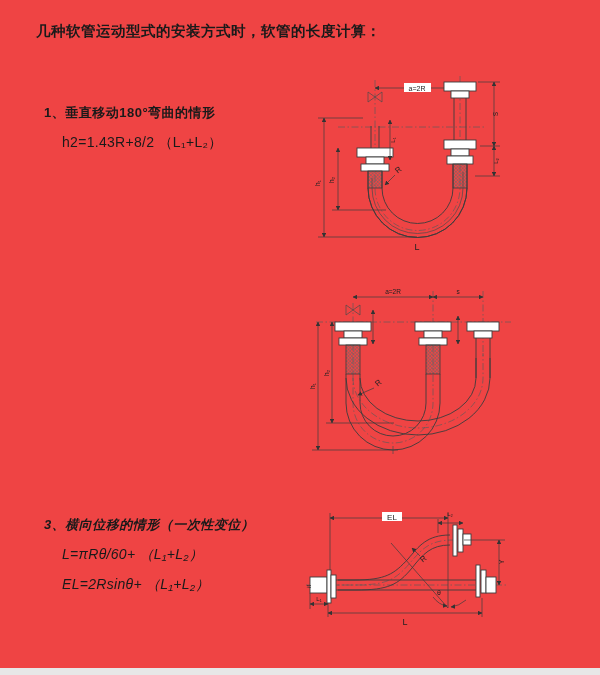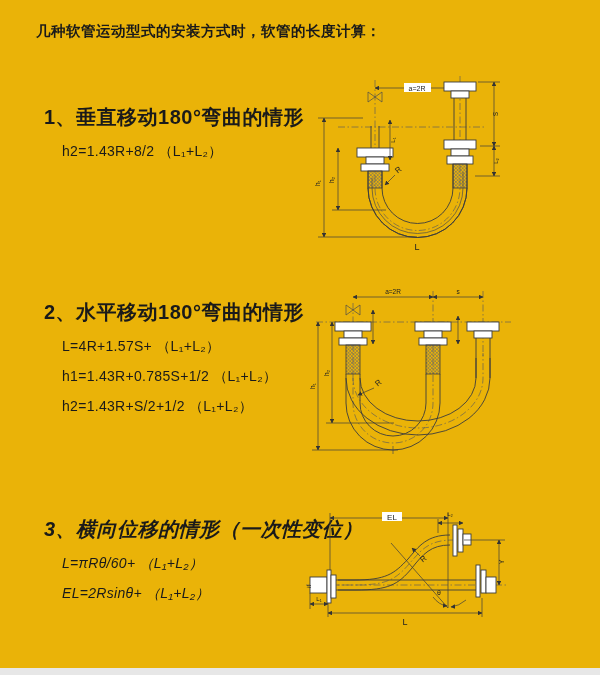--- a/index.html
+++ b/index.html
@@ -1,20 +1,20 @@
 <!DOCTYPE html>
 <html><head>
 <meta charset="utf-8">
 <style>
   html,body{margin:0;padding:0;background:#fff;}
-  .canvas{position:relative;width:600px;height:675px;background:#eab308;overflow:hidden;
+  .canvas{position:relative;width:600px;height:675px;background:#ef4444;overflow:hidden;
           font-family:"Liberation Sans","DejaVu Sans",sans-serif;color:#1a1a1a;}
   .doc-title{position:absolute;left:36px;top:22px;font-size:14.5px;font-weight:bold;letter-spacing:.5px;}
   .section{position:absolute;left:44px;}
-  .sec-heading{font-size:20px;font-weight:bold;letter-spacing:.5px;}
+  .sec-heading{font-size:13px;font-weight:bold;letter-spacing:.5px;}
   .formula{font-size:14px;margin:12px 0 0 18px;letter-spacing:.3px;}
   .sec-1{top:104px;} .sec-2{top:299px;} .sec-3{top:516px;font-style:italic;}
   svg.diagram{position:absolute;overflow:visible;}
   svg .ln{stroke:#3c3c3c;stroke-width:.9;fill:none;}
   svg .thin{stroke:#4a4a4a;stroke-width:.7;fill:none;}
   svg .dim{stroke:#3c3c3c;stroke-width:.7;fill:none;}
   svg .cl{stroke:#5a5a5a;stroke-width:.65;fill:none;stroke-dasharray:7 2.5 1.5 2.5;}
   svg .part{stroke:#3c3c3c;stroke-width:.9;fill:#ffffff;}
   svg .hose{stroke:#3c3c3c;stroke-width:.8;fill:url(#hatch);}
   svg text{fill:#222;font-family:"Liberation Sans","DejaVu Sans",sans-serif;}
@@ -36,26 +36,20 @@
     </defs>
   </svg>
 
   <div class="doc-title">几种软管运动型式的安装方式时，软管的长度计算：</div>
 
   <div class="section sec-1">
     <div class="sec-heading">1、垂直移动180°弯曲的情形</div>
     <div class="formula">h2=1.43R+8/2 （L₁+L₂）</div>
   </div>
 
-  <div class="section sec-2">
-    <div class="sec-heading">2、水平移动180°弯曲的情形</div>
-    <div class="formula">L=4R+1.57S+ （L₁+L₂）</div>
-    <div class="formula">h1=1.43R+0.785S+1/2 （L₁+L₂）</div>
-    <div class="formula">h2=1.43R+S/2+1/2 （L₁+L₂）</div>
-  </div>
 
   <div class="section sec-3">
     <div class="sec-heading">3、横向位移的情形（一次性变位）</div>
     <div class="formula">L=πRθ/60+ （L₁+L₂）</div>
     <div class="formula">EL=2Rsinθ+ （L₁+L₂）</div>
   </div>
 
   <svg class="diagram" style="left:308px;top:68px" width="280" height="190" viewBox="0 0 280 190">
     <g>
       <line class="cl" x1="67" y1="12" x2="67" y2="80"></line>

